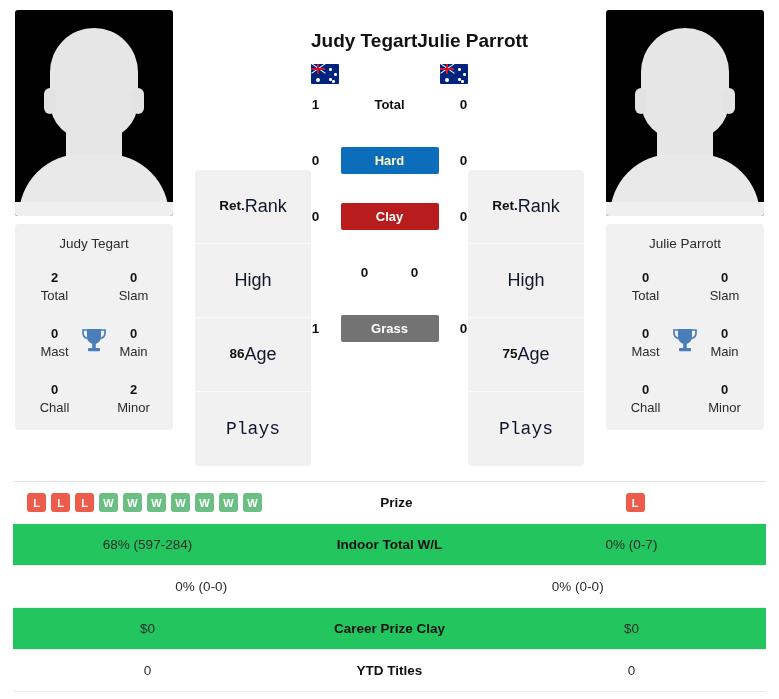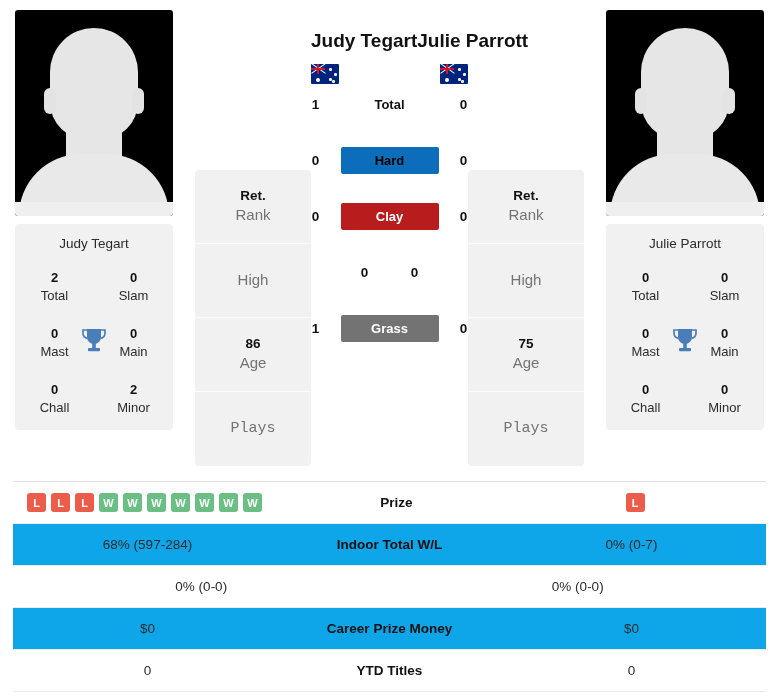--- a/index.html
+++ b/index.html
@@ -131,35 +131,35 @@
     background: #f1f1f1;
     border-radius: 4px;
     overflow: hidden;
   }
   .info-col.left  { margin-left: 22px; }
   .info-col.right { margin-right: 22px; }
   .info-cell {
     height: 74px;
     box-sizing: border-box;
     display: flex;
-    flex-direction: column;
+    flex-direction: row;
     align-items: center;
     justify-content: center;
     border-bottom: 1px solid #fafafa;
     line-height: 1.35;
   }
   .info-cell:last-child { border-bottom: none; font-family: Liberation Mono, monospace; }
   .info-val {
     font-size: 13.5px;
     font-weight: bold;
     color: #111;
   }
   .info-lbl {
-    font-size: 15px;
-    color: #737373;
+    font-size: 18px;
+    color: #0f172a;
   }
 
   
   .h2h {
     flex: 1 1 auto;
     min-width: 0;
     padding-top: 2px;
   }
   .names-row {
     display: flex;
@@ -266,21 +266,21 @@
   .stats-table {
     margin: 15px 13px 0 13px;
     border-top: 1px solid #e2e2e2;
   }
   .strow {
     display: flex;
     align-items: center;
     min-height: 41px;
     border-bottom: 1px solid #ececec;
   }
-  .strow.shaded { background: #0ea5e9; }
+  .strow.shaded { background: #22c55e; }
   .st-left, .st-right {
     flex: 1 1 0;
     min-width: 0;
     text-align: center;
     font-size: 13.5px;
     color: #2b2b2b;
     padding: 6px 0;
   }
   .st-left.form-cell  { text-align: left; padding-left: 14px; }
   .st-right.form-cell { text-align: center; }
@@ -418,21 +418,21 @@
     </div>
 
     <div class="surface-rows">
       <div class="srow">
         <span class="score">1</span>
         <span class="badge plain">Total</span>
         <span class="score">0</span>
       </div>
       <div class="srow">
         <span class="score">0</span>
-        <span class="badge" style="background: rgb(12, 110, 186); color: #000000;">Hard</span>
+        <span class="badge" style="background: rgb(12, 110, 186); color: #fef9c3;">Hard</span>
         <span class="score">0</span>
       </div>
       <div class="srow">
         <span class="score">0</span>
         <span class="badge" style="background: #b91c1c; color: rgb(255, 255, 255);">Clay</span>
         <span class="score">0</span>
       </div>
       <div class="srow">
         <span class="score">0</span>
         <span class="score">0</span>
@@ -546,21 +546,21 @@
     <div class="st-right">0% (0-7)</div>
   </div>
 
   <div class="strow">
     <div class="st-left">0% (0-0)</div>
     <div class="st-right">0% (0-0)</div>
   </div>
 
   <div class="strow shaded">
     <div class="st-left">$0</div>
-    <div class="st-mid">Career Prize Money</div>
+    <div class="st-mid">Career Prize Clay</div>
     <div class="st-right">$0</div>
   </div>
 
   <div class="strow">
     <div class="st-left">0</div>
     <div class="st-mid">YTD Titles</div>
     <div class="st-right">0</div>
   </div>
 </div>
 

